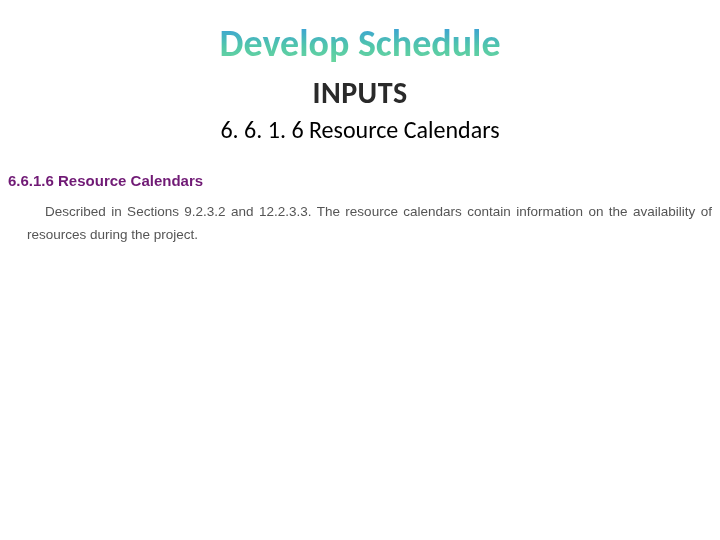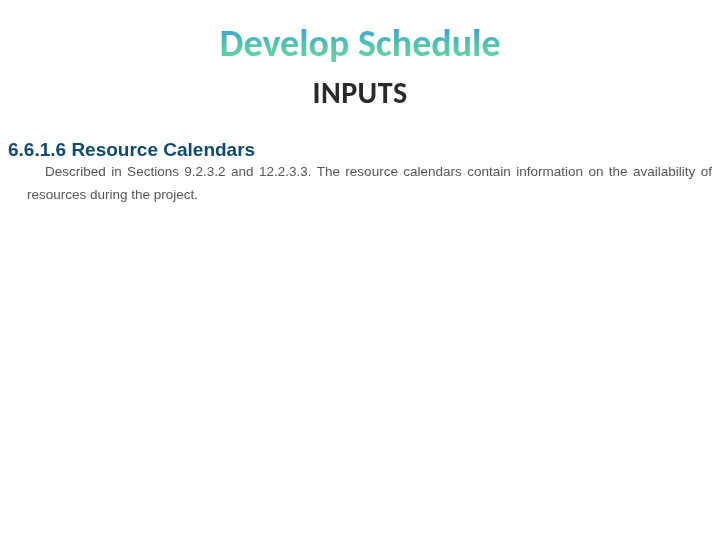--- a/index.html
+++ b/index.html
@@ -40,38 +40,40 @@
       font-size: 24px;
       color: #000000;
       margin-top: 4px;
       font-family: Calibri, Arial, sans-serif;
     }
     .excerpt {
       margin-top: 28px;
       padding: 0 8px 0 8px;
     }
     .excerpt-heading {
-      font-size: 19px;
+      font-size: 15px;
       font-weight: bold;
-      color: #0c4a6e;
+      color: #701a75;
       font-family: Arial, Helvetica, sans-serif;
+      margin-bottom: 12px;
     }
     .excerpt-body {
       font-size: 13.5px;
       color: #555555;
       font-family: Arial, Helvetica, sans-serif;
       line-height: 1.7;
       text-align: justify;
       text-indent: 18px;
       margin-left: 19px;
     }
   </style>
 </head>
 <body>
 
 <div class="slide">
   <div class="title">Develop Schedule</div>
   <div class="subtitle">INPUTS</div>
+  <div class="section-label">6. 6. 1. 6 Resource Calendars</div>
   <div class="excerpt">
     <div class="excerpt-heading">6.6.1.6 Resource Calendars</div>
     <div class="excerpt-body">Described in Sections 9.2.3.2 and 12.2.3.3. The resource calendars contain information on the availability of resources during the project.</div>
   </div>
 </div>
 
 </body></html>

